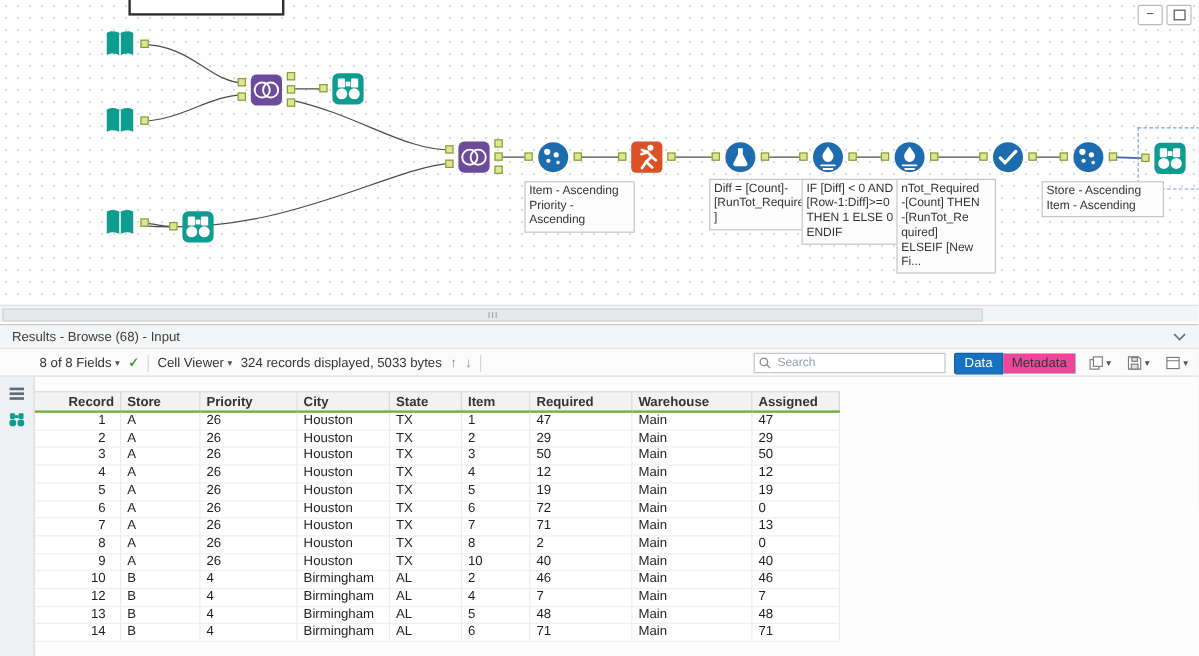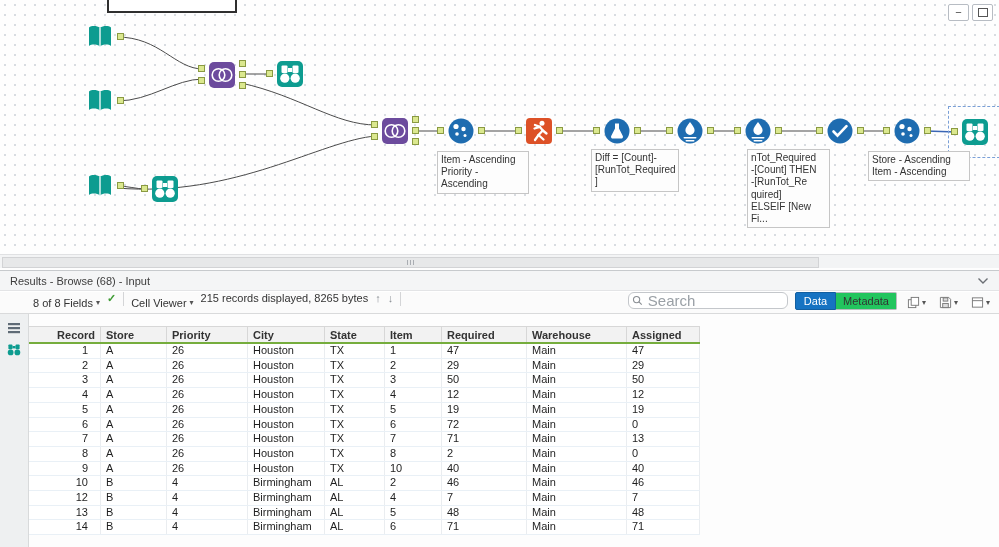--- a/index.html
+++ b/index.html
@@ -40,36 +40,36 @@
   .hthumb{position:absolute;left:2px;top:2px;height:9px;width:815px;background:#e7e8e9;
           border:1px solid #d2d3d5;display:flex;align-items:center;justify-content:center;gap:2px;}
   .hthumb i{display:block;width:1px;height:5px;background:#a9adb2;}
 
   
   .results-header{position:absolute;left:0;top:270px;width:999px;height:21px;background:#f4f5f6;
         border-top:1px solid #c7cacd;border-bottom:1px solid #e3e4e6;display:flex;
         align-items:center;padding:0 10px;box-sizing:border-box;font-size:11px;color:#3c3c3c;}
   .results-header .chev{margin-left:auto;width:12px;height:8px;}
   .results-toolbar{position:absolute;left:0;top:292px;width:999px;height:22px;background:#fbfbfb;
-        border-bottom:1px solid #d9dadb;display:flex;font-size:11px;color:#333;
+        border-bottom:1px solid #d9dadb;display:flex;align-items:center;font-size:11px;color:#333;
         padding:0 6px 0 33px;box-sizing:border-box;gap:7px;}
   .dd{display:inline-flex;align-items:center;gap:3px;cursor:default;}
   .caret{font-size:8px;color:#555;}
   .ok{color:#3f9c35;font-weight:bold;}
   .sep{width:1px;height:14px;background:#d4d5d7;}
   .info{color:#333;}
   .arr{color:#8a8f94;font-size:11px;}
   .search{position:relative;margin-left:auto;width:160px;height:17px;}
   .search .mag{position:absolute;left:4px;top:3px;width:11px;height:11px;}
   .search input{width:100%;height:100%;box-sizing:border-box;border:1px solid #c4c7cb;
-        border-radius:6px;padding:0 4px 0 19px;font-size:15px;font-family:inherit;color:#333;}
+        border-radius:0;padding:0 4px 0 19px;font-size:10px;font-family:inherit;color:#333;}
   .search input::placeholder{color:#9aa0a6;}
   .btn-data{height:18px;padding:0 8px;background:#1673c2;color:#fff;border:1px solid #135fa0;
         border-radius:2px 0 0 2px;font-size:11px;font-family:inherit;}
-  .btn-meta{height:18px;padding:0 7px;background:#22c55e;color:#333;border:1px solid #b9bcbf;
+  .btn-meta{height:18px;padding:0 7px;background:#ec4899;color:#333;border:1px solid #b9bcbf;
         border-left:none;border-radius:0 2px 2px 0;font-size:11px;font-family:inherit;margin-left:-7px;}
   .icon-btn{display:inline-flex;align-items:center;gap:2px;padding:1px 2px;border:1px solid transparent;}
   .icon-btn svg{width:13px;height:13px;}
 
   .side-strip{position:absolute;left:0;top:314px;width:28px;height:233px;background:#eef0f1;
         border-right:1px solid #d8dadb;z-index:2;}
   .strip-btn{position:absolute;left:3px;width:22px;height:20px;display:flex;align-items:center;
         justify-content:center;}
   .strip-btn svg{width:16px;height:16px;}
 
@@ -312,20 +312,24 @@
         </svg>
       <span class="anchor in"></span>
     </div>
 
     <div class="note" style="left:437px;top:151px;width:84px">Item - Ascending
 Priority -
 Ascending</div>
     <div class="note" style="left:591px;top:149px;width:80px">Diff = [Count]-
 [RunTot_Required
 ]</div>
+    <div class="note" style="left:668px;top:149px;width:80px">IF [Diff] &lt; 0 AND
+[Row-1:Diff]&gt;=0
+THEN 1 ELSE 0
+ENDIF</div>
     <div class="note" style="left:747px;top:149px;width:75px">nTot_Required
 -[Count] THEN
 -[RunTot_Re
 quired]
 ELSEIF [New Fi...</div>
     <div class="note" style="left:868px;top:151px;width:94px">Store - Ascending
 Item - Ascending</div>
 
     <div class="canvas-ctrl">
       <button>
@@ -356,21 +360,21 @@
     <span class="dd">
       <span>8 of 8 Fields</span>
       <span class="caret">▾</span>
     </span>
     <span class="ok">✓</span>
     <span class="sep"></span>
     <span class="dd">
       <span>Cell Viewer</span>
       <span class="caret">▾</span>
     </span>
-    <span class="info">215 records displayed, 8265 bytes</span>
+    <span class="info">324 records displayed, 5033 bytes</span>
     <span class="arr">↑</span>
     <span class="arr">↓</span>
     <span class="sep"></span>
 
     <div class="search">
       <svg class="mag" viewBox="0 0 12 12">
         <circle cx="5" cy="5" r="3.4" fill="none" stroke="#8a8f94" stroke-width="1.2"></circle>
         <path d="M7.6 7.6 L10.6 10.6" stroke="#8a8f94" stroke-width="1.2"></path>
       </svg>
       <input placeholder="Search" style="">

